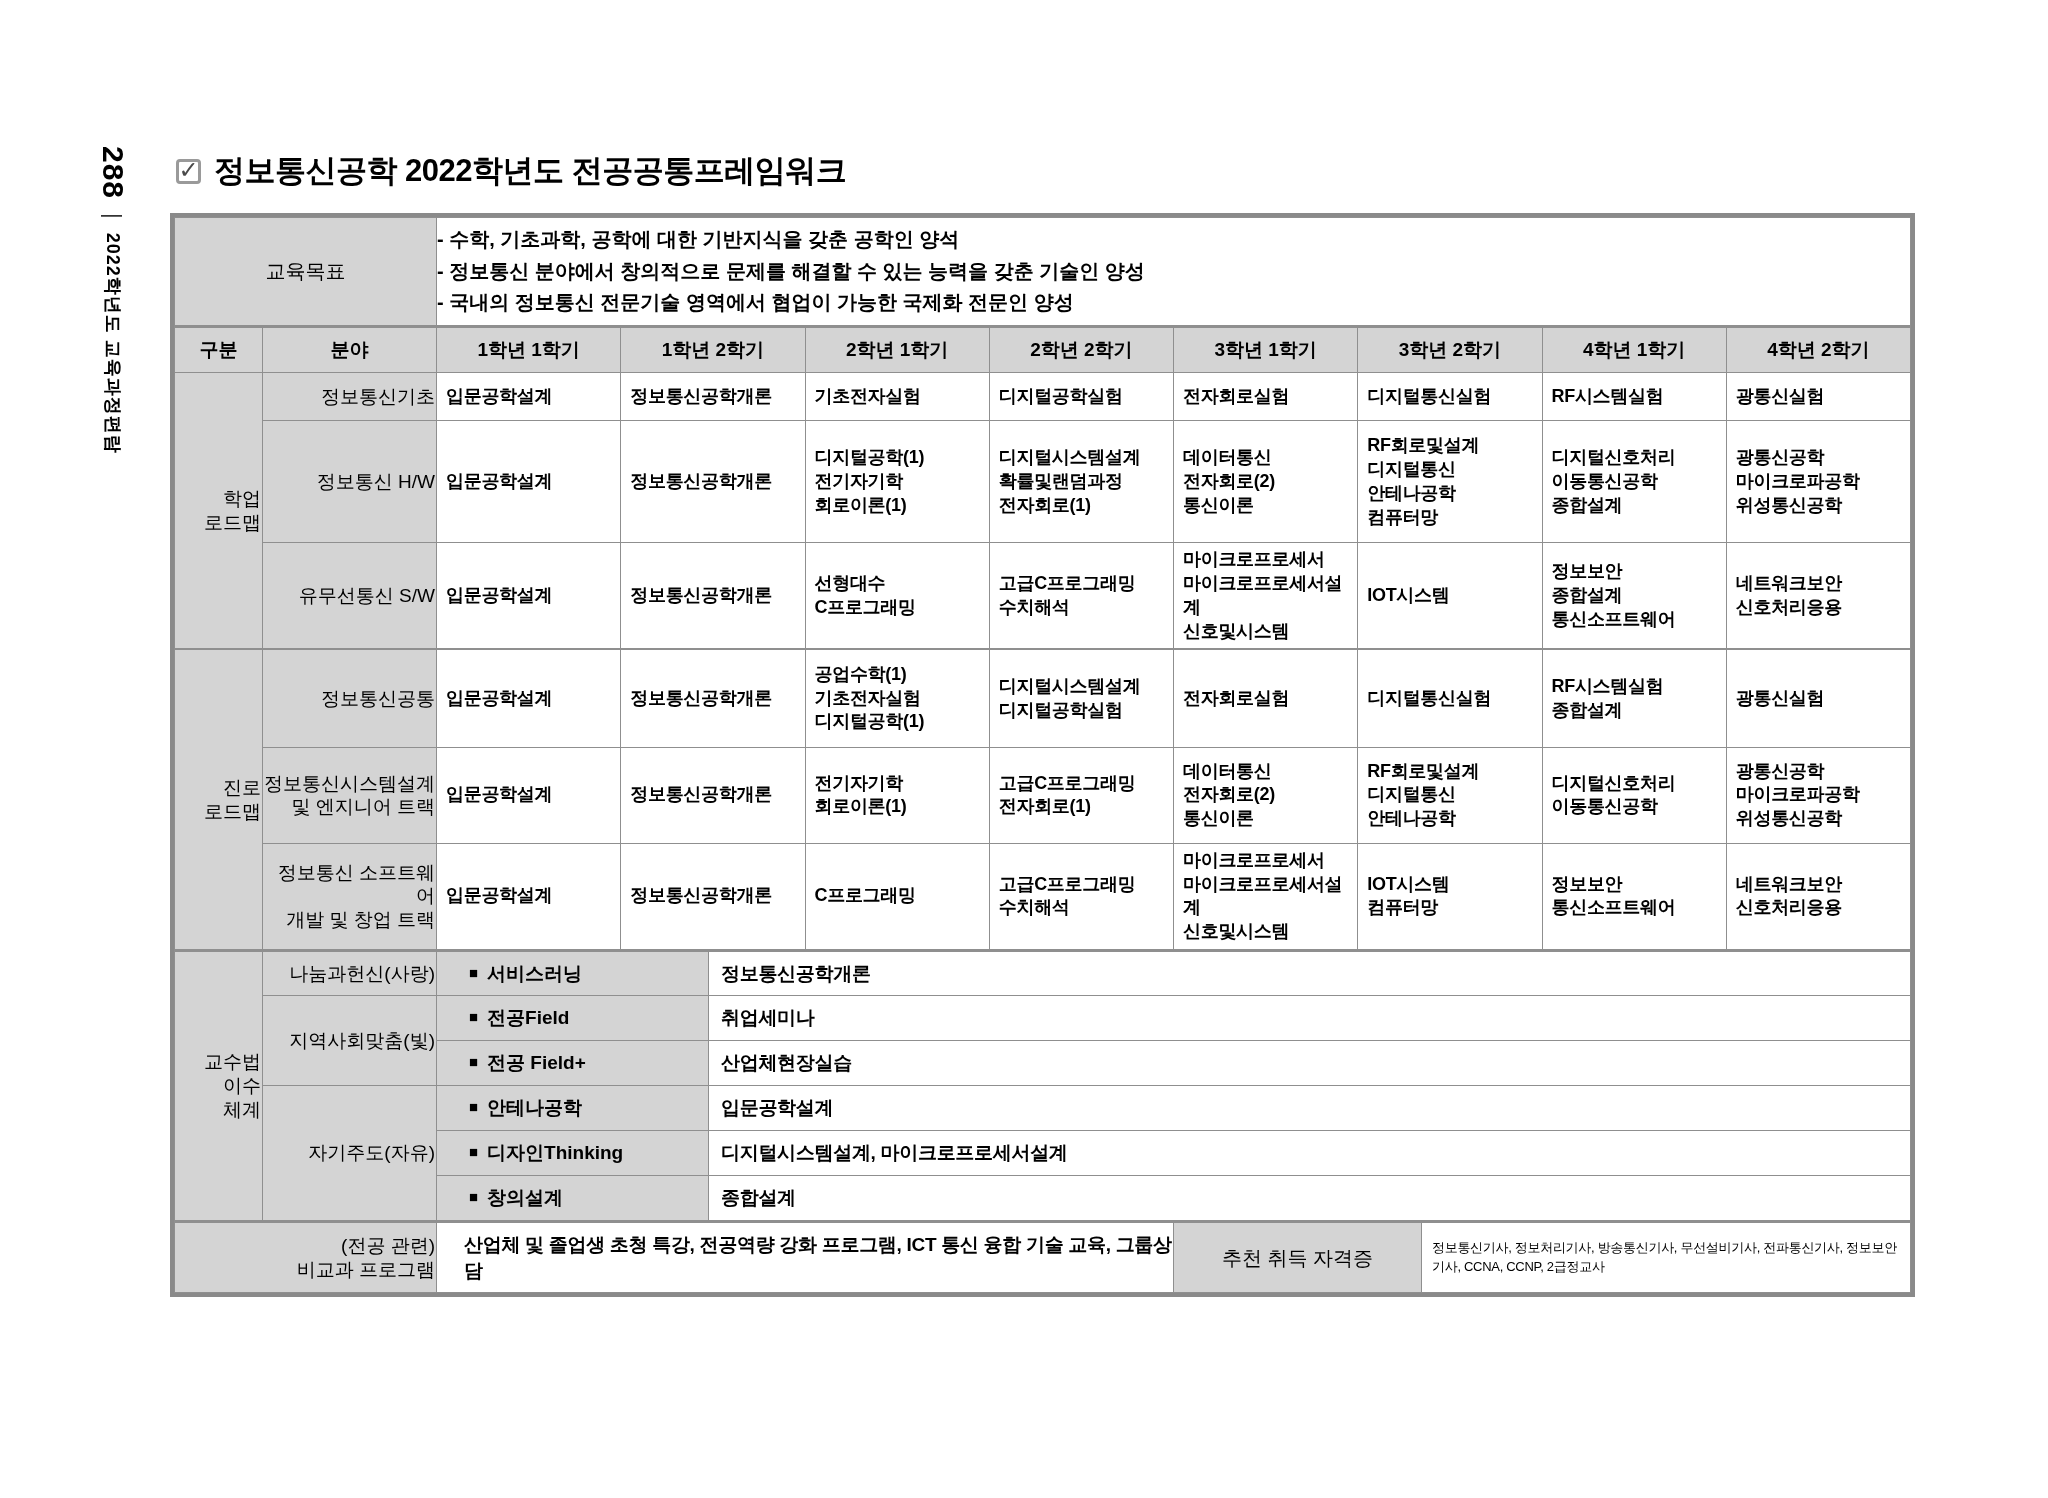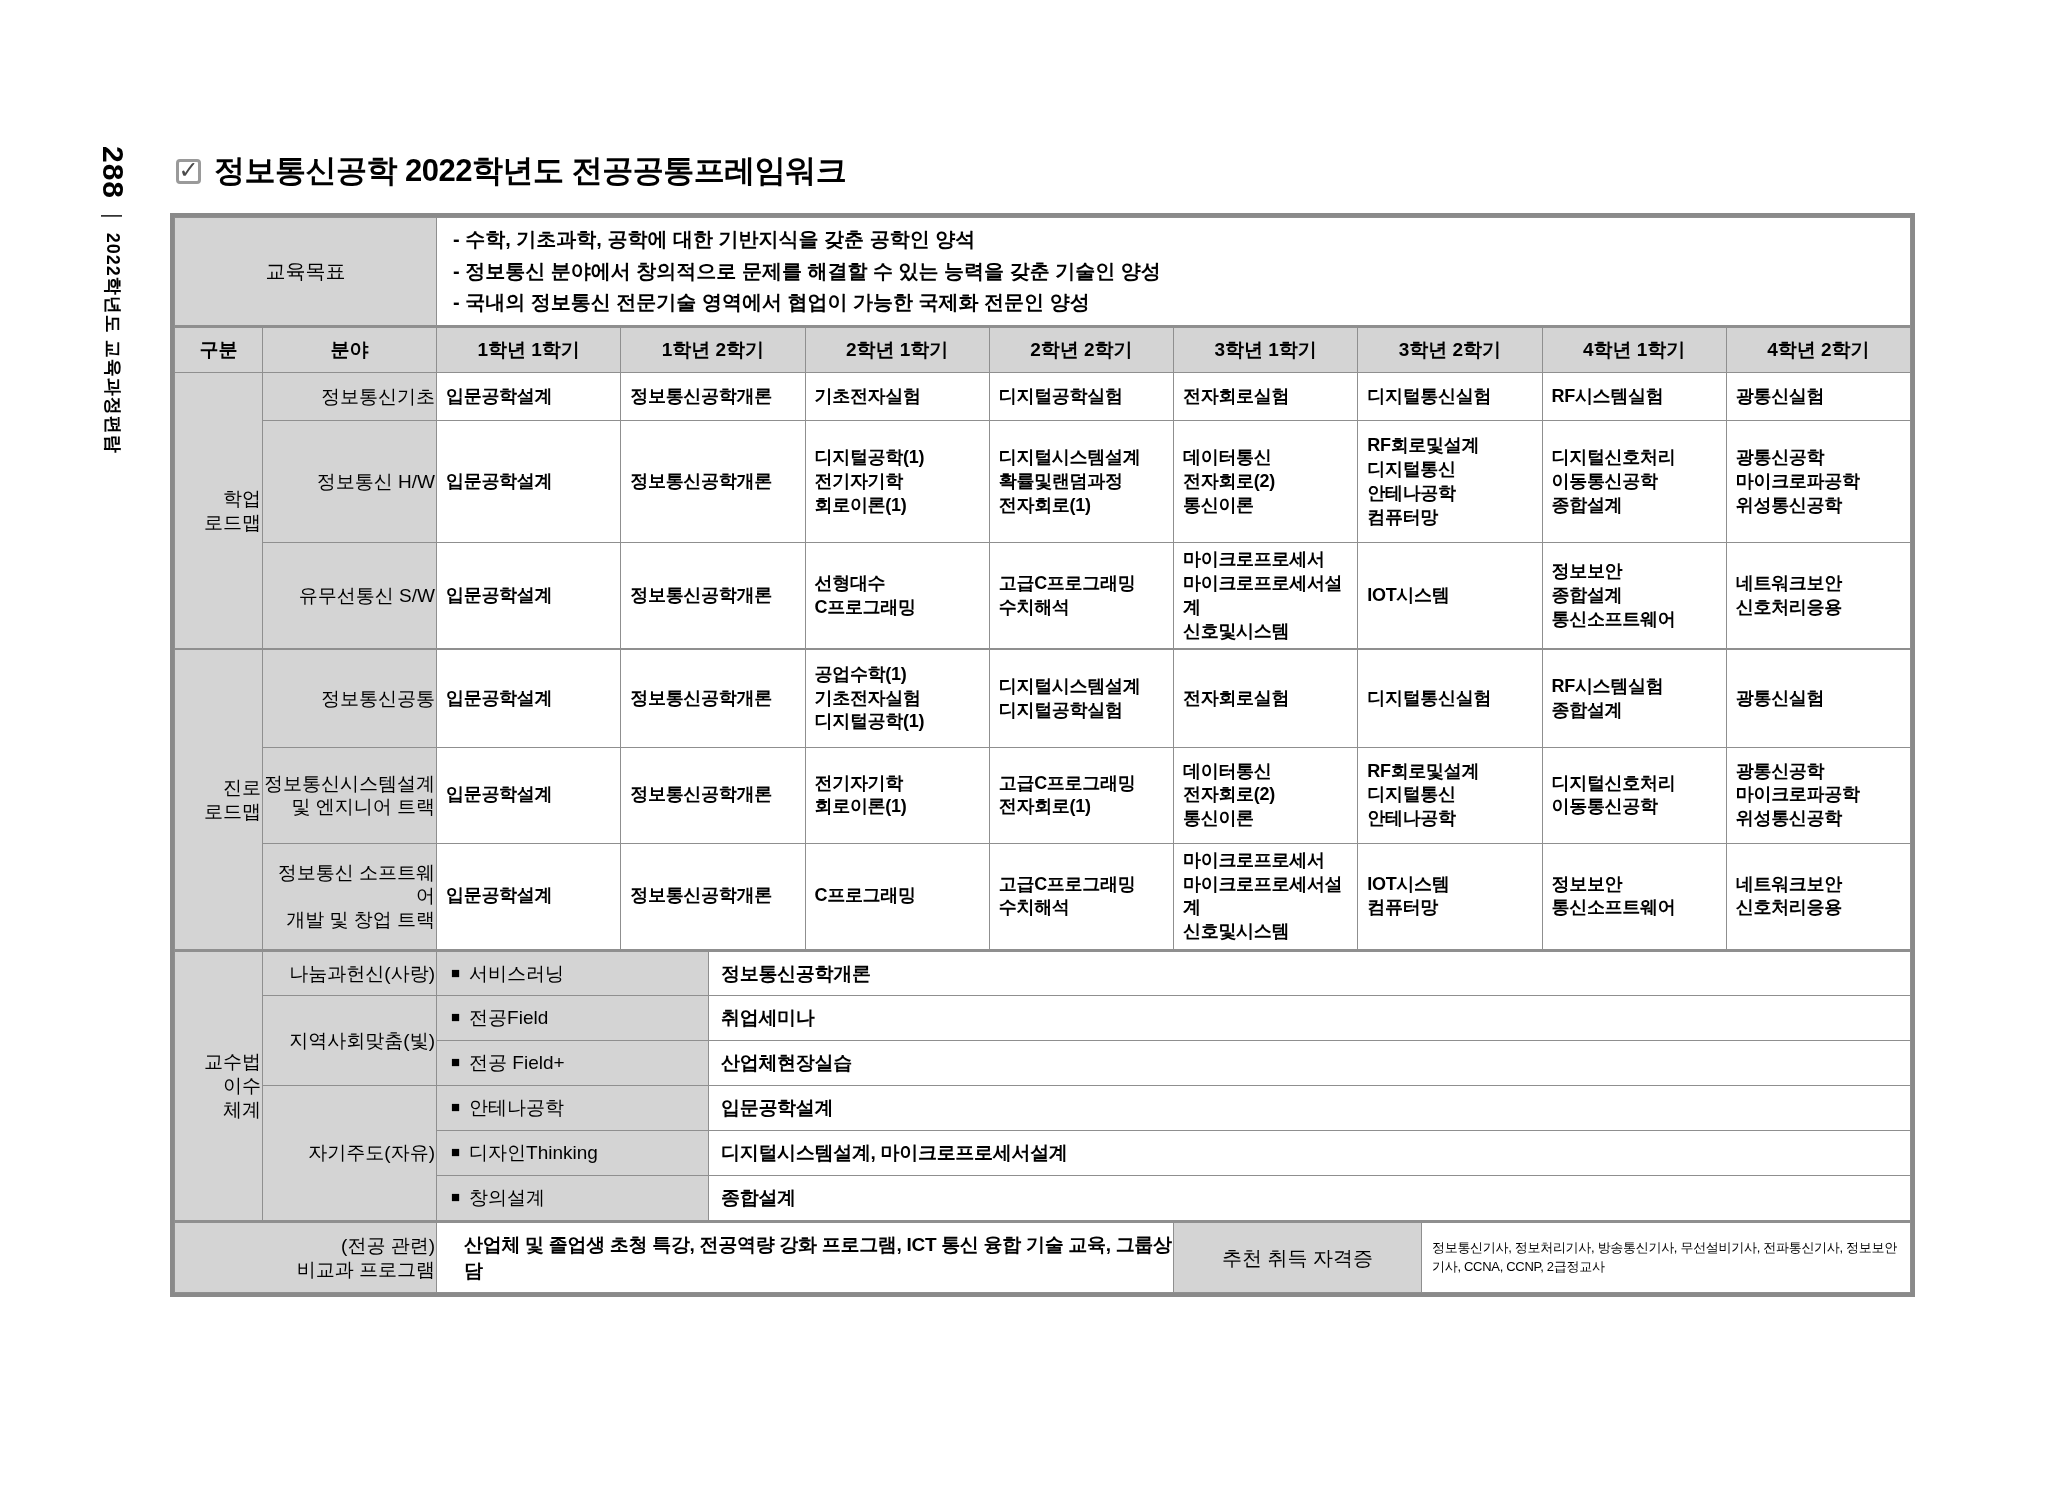--- a/index.html
+++ b/index.html
@@ -18,28 +18,28 @@
        line-height:1;padding-bottom:3px;box-sizing:border-box;}
   .title{font-size:31px;font-weight:bold;letter-spacing:-0.5px;}
   
   .framewrap{position:absolute;left:170px;top:213px;width:1737px;border:4px solid #8a8a8a;background:#fff;}
   table.tbl{width:100%;border-collapse:collapse;table-layout:fixed;}
   table.tbl td{border:1px solid #8f8f8f;vertical-align:middle;overflow:hidden;}
   table.sep{border-top:2px solid #8f8f8f;}
   .gray{background:#d4d4d4;}
   .lbl{text-align:center;font-weight:normal;font-size:20px;line-height:1.3;}
   .pre{white-space:pre-line;}
-  .goals{font-size:20px;font-weight:bold;line-height:1.58;padding:6px 10px 6px 16px;}
+  .goals{font-size:20px;font-weight:bold;line-height:1.58;padding:6px 10px 6px 0;}
   .credit{text-align:center;font-weight:bold;font-size:20px;}
   .liberal{font-size:19px;font-weight:bold;text-align:center;letter-spacing:-0.3px;}
   .hdr{text-align:center;font-weight:bold;font-size:19px;}
   .course{font-size:18px;font-weight:bold;line-height:1.32;padding:5px 4px 5px 9px;
           white-space:pre-line;letter-spacing:-0.3px;}
   .field{text-align:right;font-weight:normal;font-size:19px;line-height:1.25;white-space:pre-line;}
-  .method{font-size:19px;font-weight:normal;padding-left:14px;}
+  .method{font-size:19px;font-weight:bold;padding-left:32px;}
   .method .sq{font-size:15px;margin-right:9px;position:relative;top:-2px;}
   .mcontent{font-size:19px;font-weight:bold;padding-left:12px;letter-spacing:-0.3px;}
   .progs{font-size:19px;font-weight:bold;padding-left:27px;letter-spacing:-0.3px;}
   .certs{font-size:13px;font-weight:normal;padding:4px 8px 4px 10px;line-height:1.4;letter-spacing:-0.3px;}
 </style>
 </head>
 <body>
 
 <div class="page">
 

